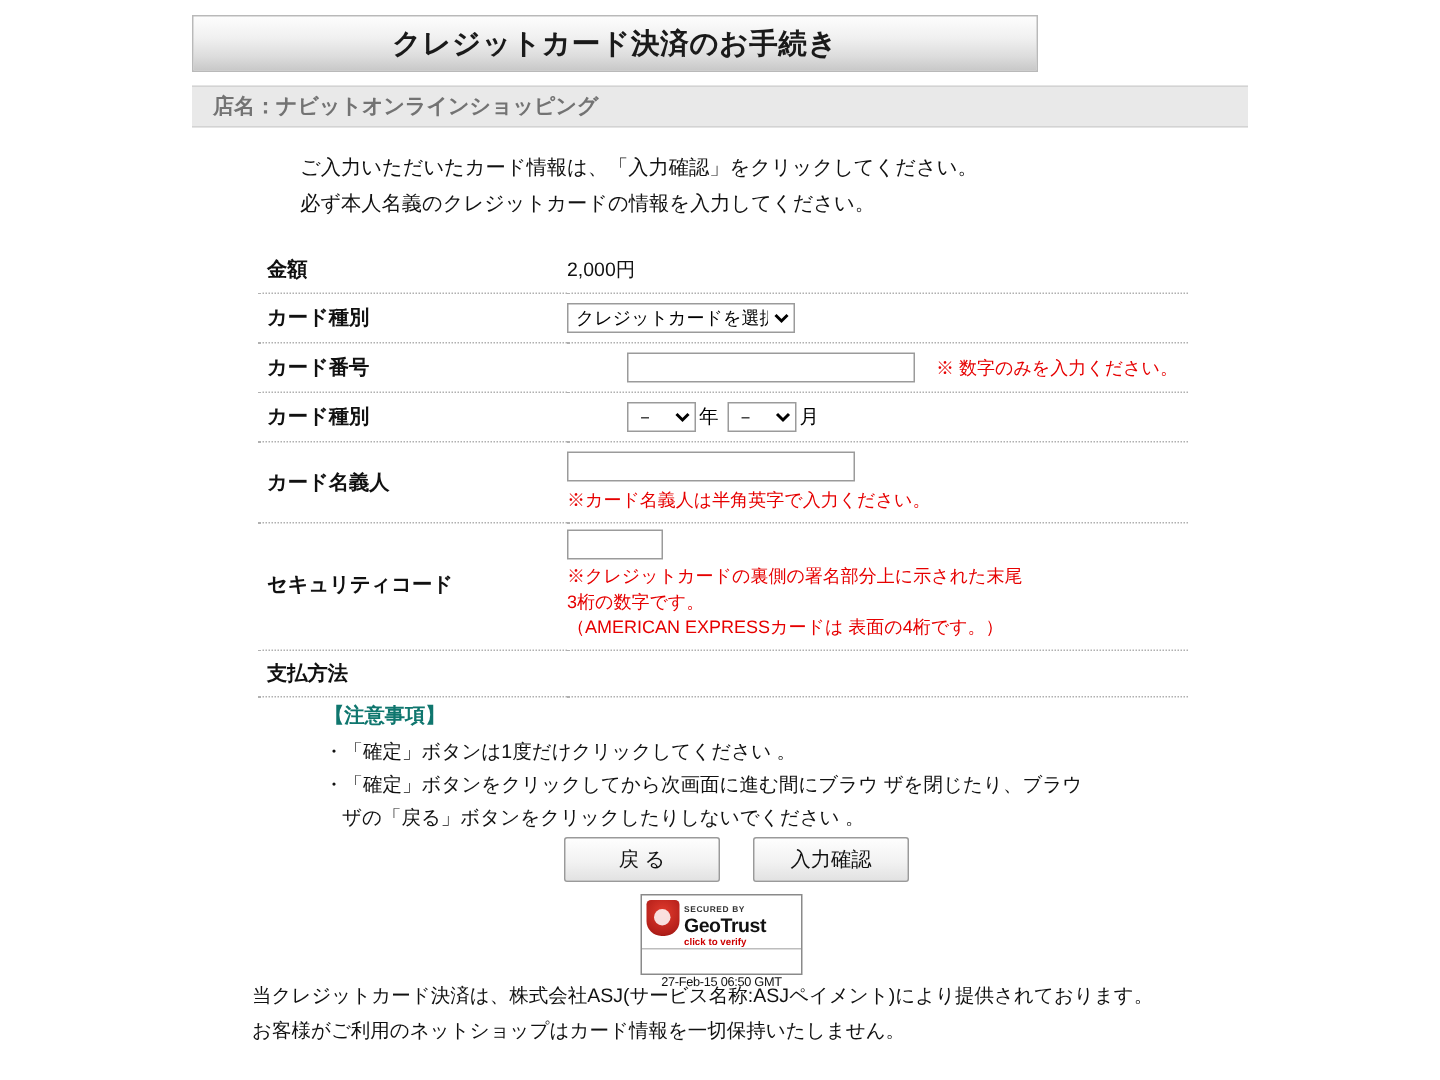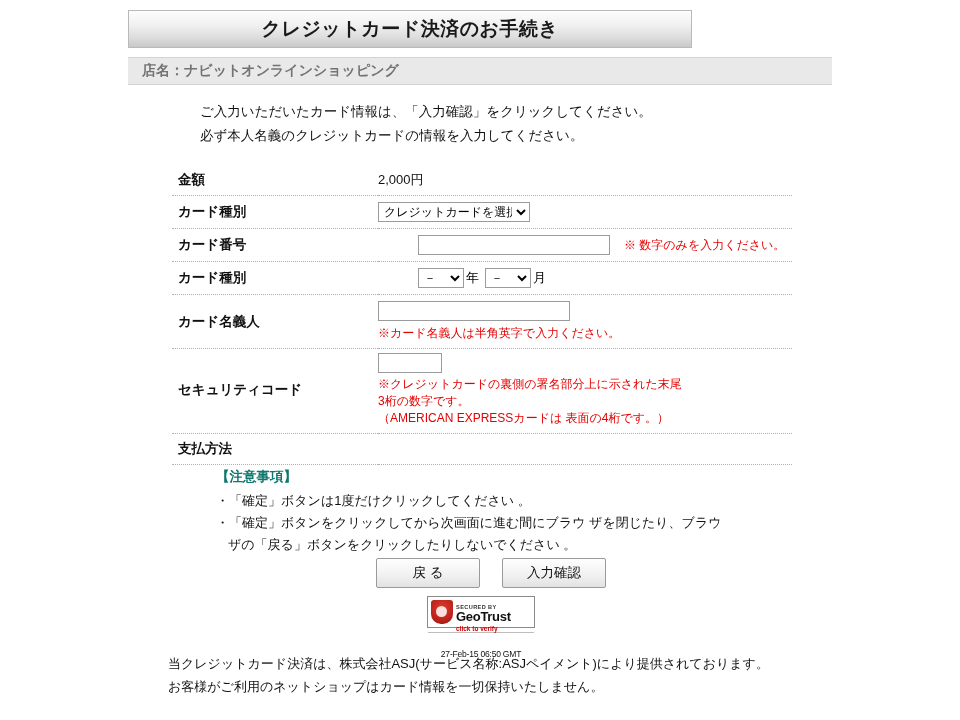--- a/index.html
+++ b/index.html
@@ -170,21 +170,21 @@
     cursor: pointer;
     color: #111;
   }
   .btn.primary { width: 104px; }
   
   .seal {
     position: absolute;
     left: 427px;
     top: 596px;
     width: 108px;
-    height: 32px;
+    height: 54px;
     background: #ffffff;
     border: 1px solid #8a8a8a;
     box-sizing: border-box;
     font-family: "Liberation Sans", sans-serif;
   }
   .seal-top {
     display: flex;
     align-items: center;
     height: 30px;
     padding-left: 3px;

